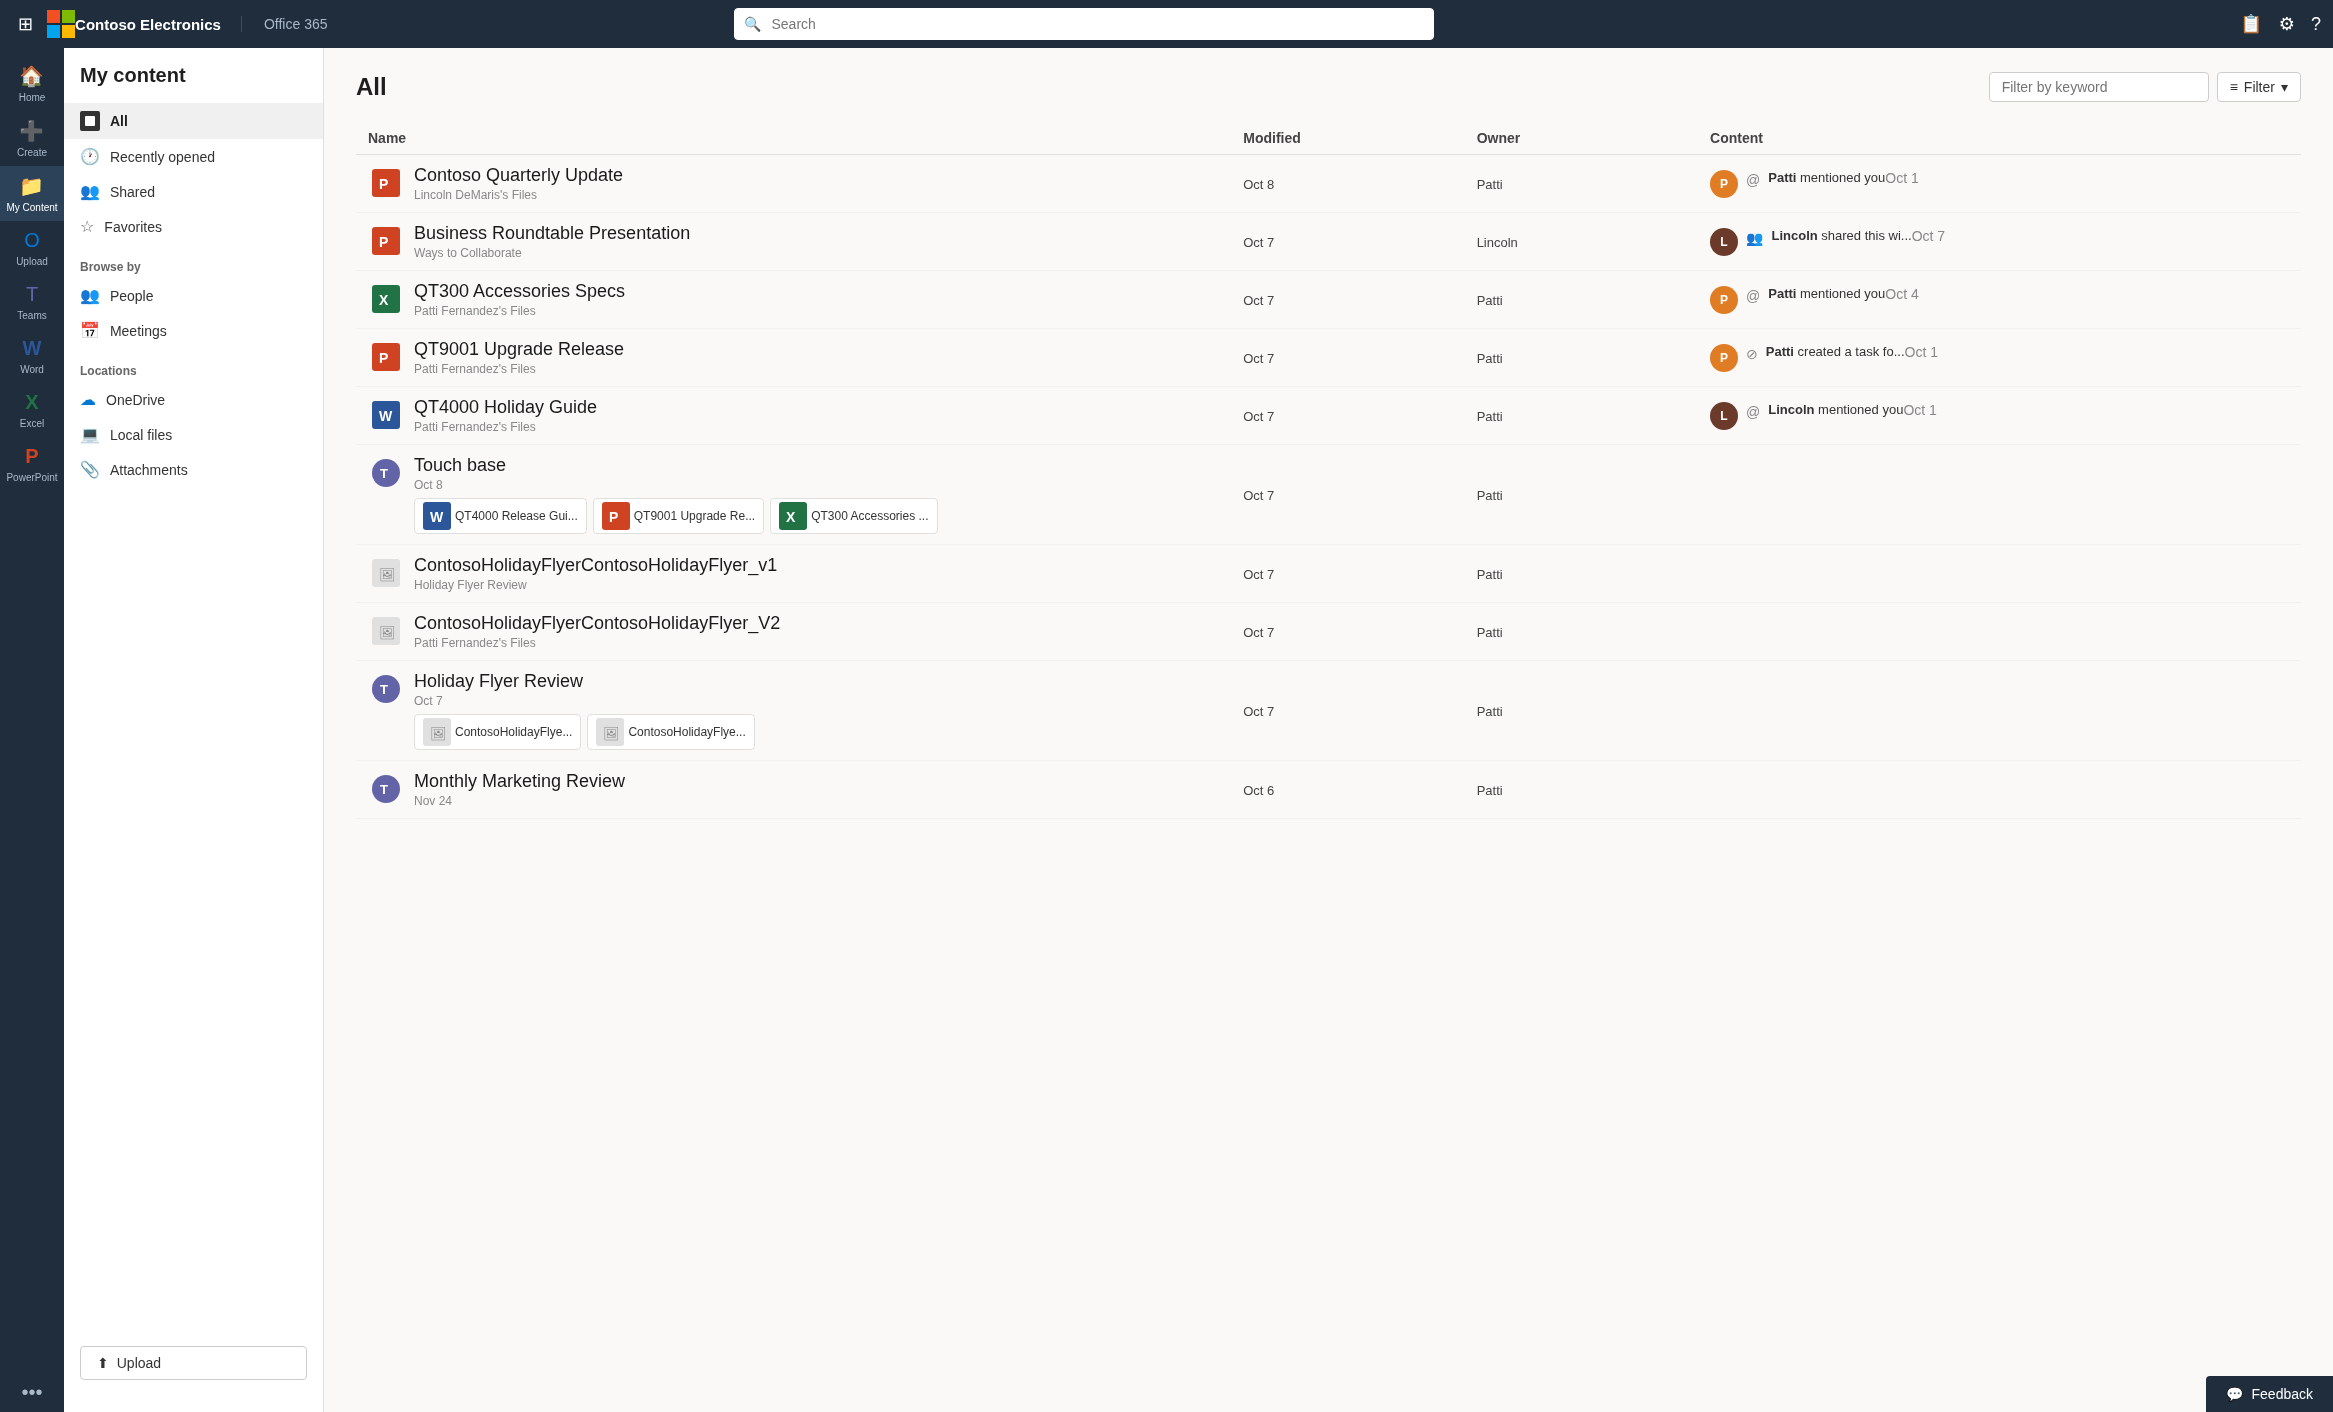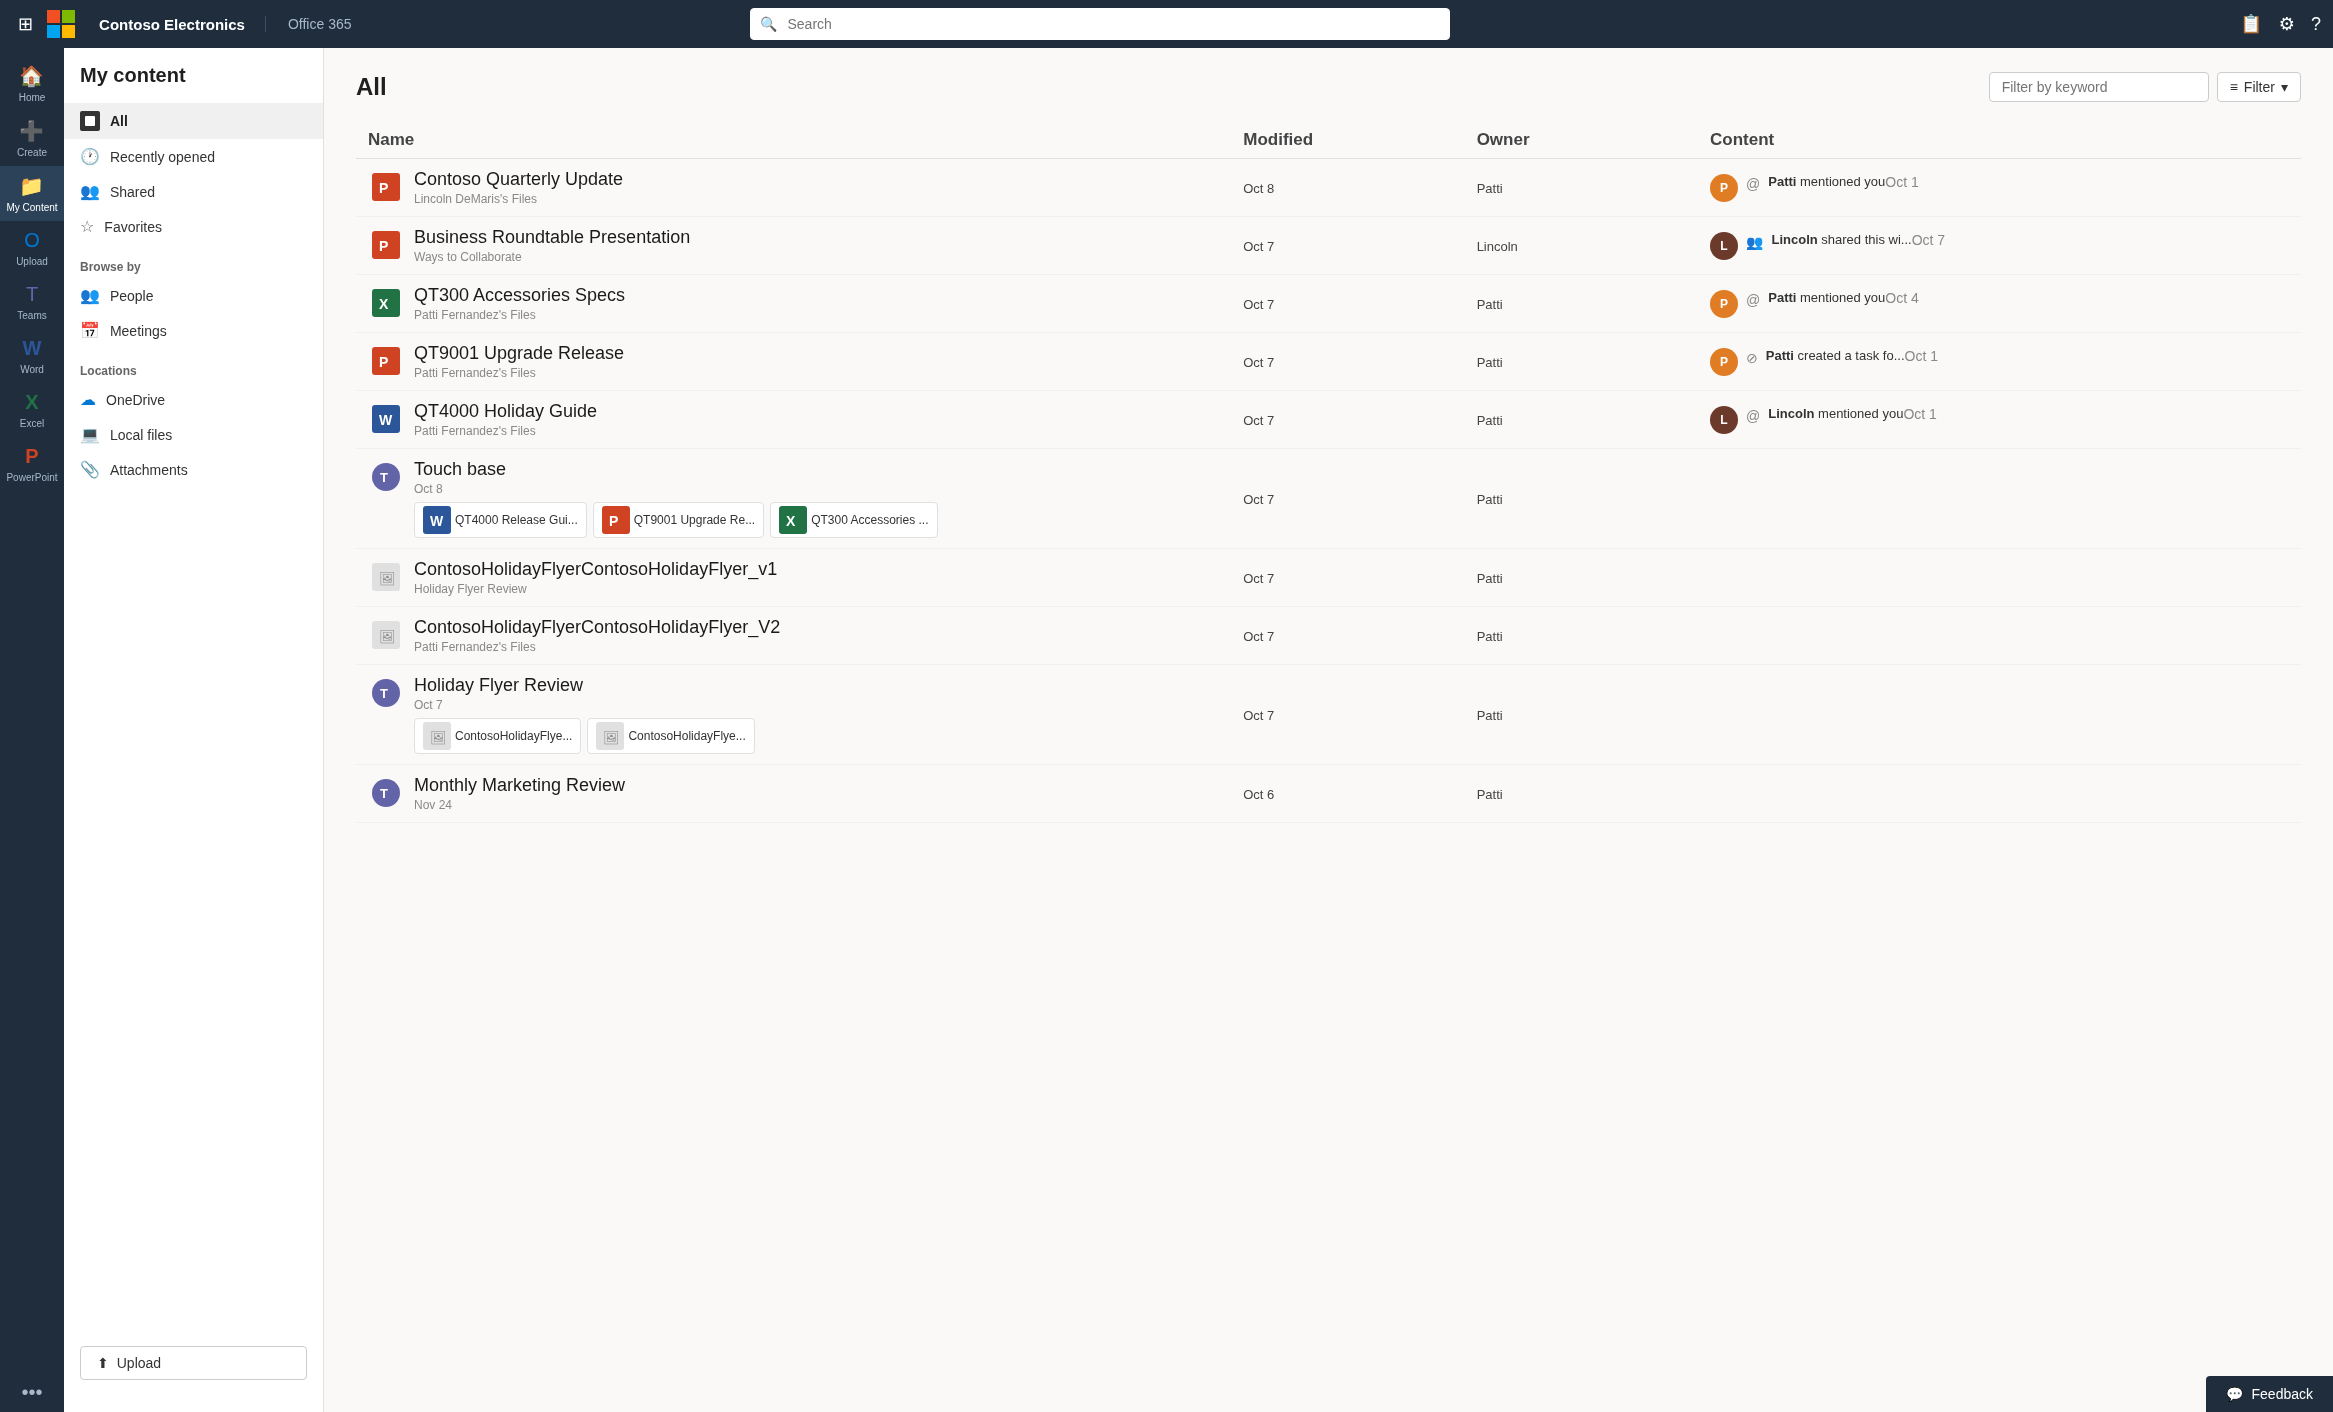--- a/index.html
+++ b/index.html
@@ -9,21 +9,21 @@
     .top-nav {
       background: #1f2d3d;
       height: 48px;
       display: flex;
       align-items: center;
       padding: 0 12px;
       gap: 8px;
       flex-shrink: 0;
     }
     .top-nav-grid-icon { color: #fff; font-size: 18px; cursor: pointer; padding: 6px; }
-    .top-nav-logo { display: flex; align-items: center; gap: 24px; color: #fff; font-size: 15px; font-weight: 600; margin-right: 8px; }
+    .top-nav-logo { display: flex; align-items: center; gap: 0; color: #fff; font-size: 15px; font-weight: 600; margin-right: 8px; }
     .top-nav-logo-icon { width: 28px; height: 28px; }
     .top-nav-appname { color: #a8b8c8; font-size: 14px; font-weight: 400; padding-left: 22px; border-left: 1px solid #3a4f63; margin-left: 4px; }
     .search-bar {
       flex: 1;
       max-width: 700px;
       margin: 0 auto;
       position: relative;
     }
     .search-bar input {
       width: 100%;
@@ -190,21 +190,21 @@
       align-items: center;
       gap: 6px;
       font-size: 14px;
       color: #333;
     }
 
     
     .files-table { width: 100%; border-collapse: collapse; }
     .files-table th {
       text-align: left;
-      font-size: 17px;
+      font-size: 14px;
       font-weight: 600;
       color: #444;
       padding: 8px 12px;
       border-bottom: 1px solid #e0e0e0;
     }
     .files-table td {
       padding: 10px 12px;
       vertical-align: top;
       border-bottom: 1px solid #f0f0f0;
     }

